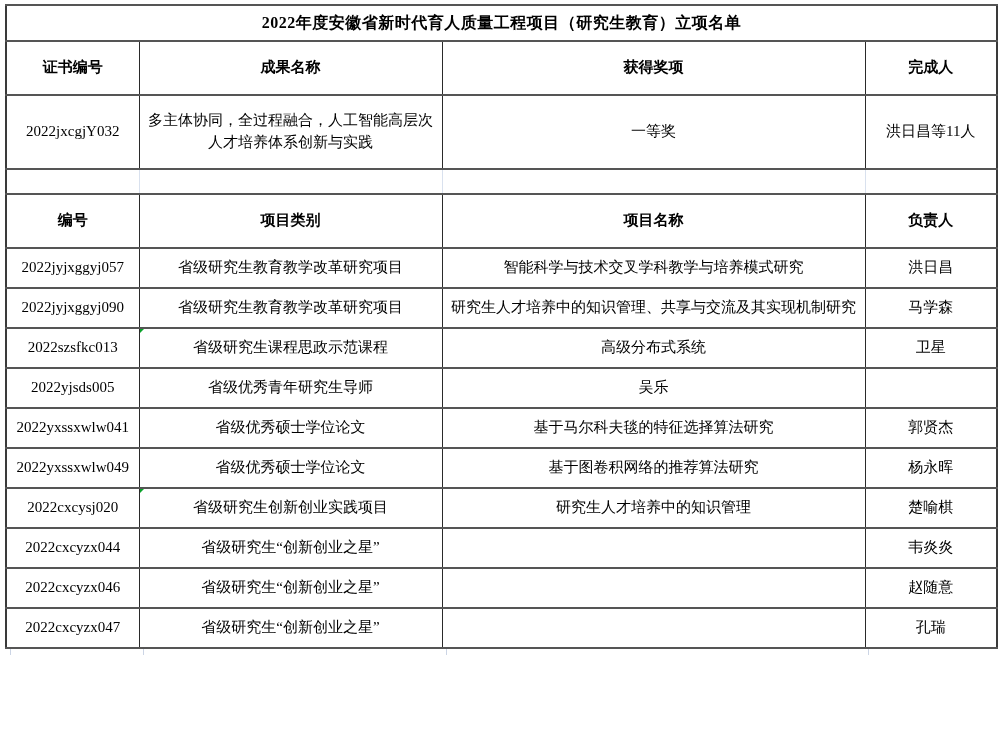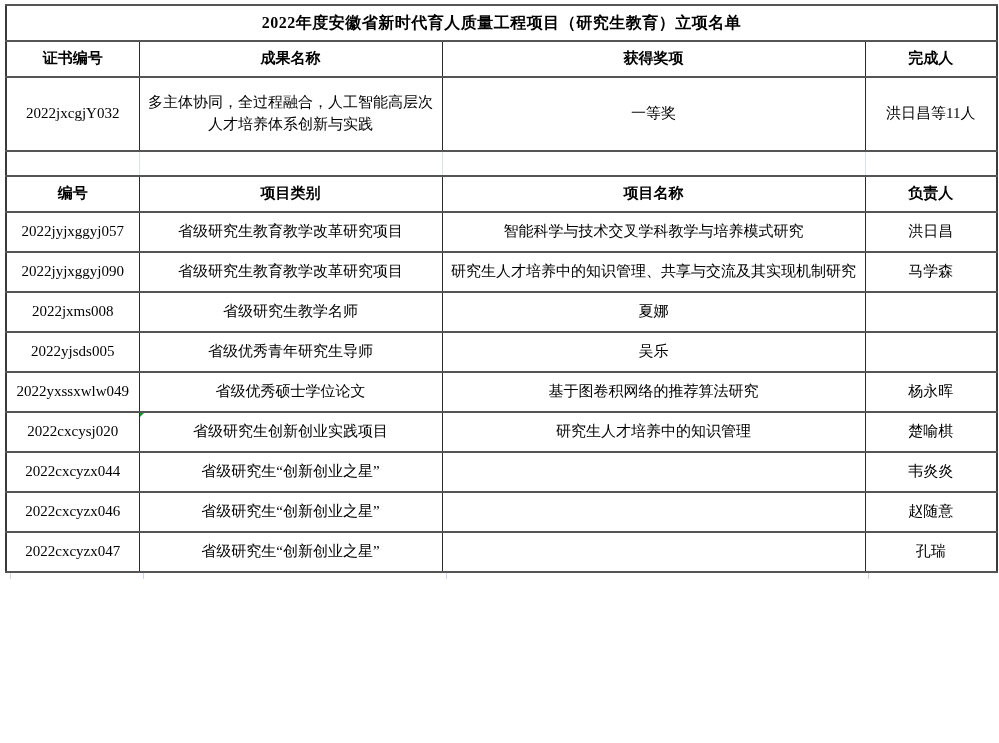--- a/index.html
+++ b/index.html
@@ -14,21 +14,21 @@
   }
   td{
     border-left:1px solid #2a2a2a;border-right:1px solid #2a2a2a;
     border-top:2px solid #555;border-bottom:2px solid #555;
     text-align:center;vertical-align:middle;
     font-size:15px;line-height:1.45;padding:1px 6px;
     overflow:hidden;word-break:break-all;
   }
   tr.title-row{height:36px;}
   tr.title-row td{font-size:16px;font-weight:bold;letter-spacing:.5px;}
-  tr.header-row{height:36px;}
+  tr.header-row{height:54px;}
   tr.header-row td{font-weight:bold;}
   tr.t1-data{height:74px;margin-left:16px;}
   tr.gap-row{height:25px;}
   tr.gap-row td{
     border-left:1px solid #d9e1ee;border-right:1px solid #d9e1ee;
   }
   tr.data-row{height:40px;}
   td.rel{position:relative;}
   .err-tri{
     position:absolute;top:-2px;left:-1px;width:0;height:0;
@@ -85,30 +85,36 @@
           <td>智能科学与技术交叉学科教学与培养模式研究</td>
           <td>洪日昌</td>
         </tr>
         <tr class="data-row">
           <td>2022jyjxggyj090</td>
           <td>省级研究生教育教学改革研究项目</td>
           <td>研究生人才培养中的知识管理、共享与交流及其实现机制研究</td>
           <td>马学森</td>
         </tr>
         <tr class="data-row">
-          <td>2022jxms008</td>
-          <td>省级研究生教学名师</td>
-          <td>夏娜</td>
-          <td></td>
+          <td>2022szsfkc013</td>
+          <td class="rel">省级研究生课程思政示范课程<span class="err-tri"></span></td>
+          <td>高级分布式系统</td>
+          <td>卫星</td>
         </tr>
         <tr class="data-row">
           <td>2022yjsds005</td>
           <td>省级优秀青年研究生导师</td>
           <td>吴乐</td>
           <td></td>
+        </tr>
+        <tr class="data-row">
+          <td>2022yxssxwlw041</td>
+          <td>省级优秀硕士学位论文</td>
+          <td>基于马尔科夫毯的特征选择算法研究</td>
+          <td>郭贤杰</td>
         </tr>
         <tr class="data-row">
           <td>2022yxssxwlw049</td>
           <td>省级优秀硕士学位论文</td>
           <td>基于图卷积网络的推荐算法研究</td>
           <td>杨永晖</td>
         </tr>
         <tr class="data-row">
           <td>2022cxcysj020</td>
           <td class="rel">省级研究生创新创业实践项目<span class="err-tri"></span></td>

